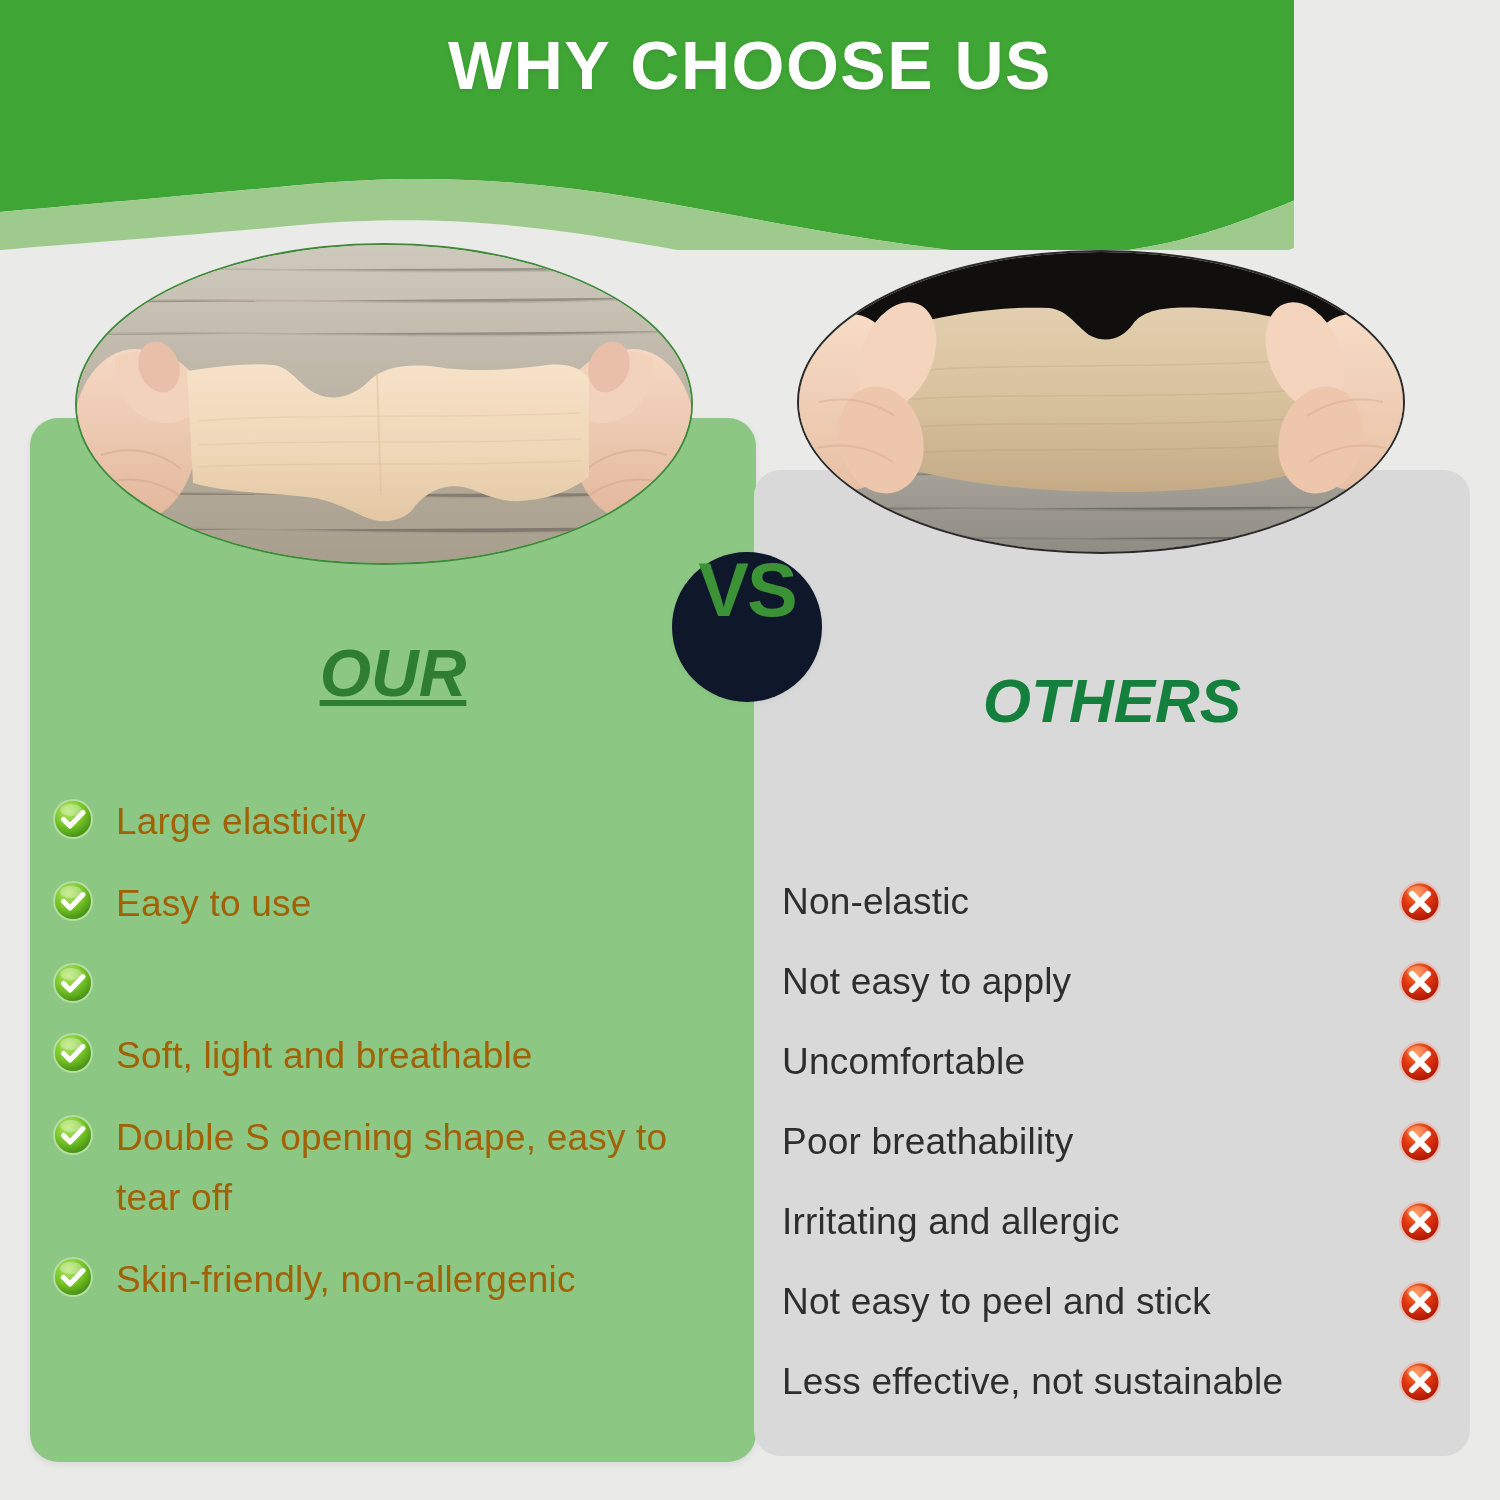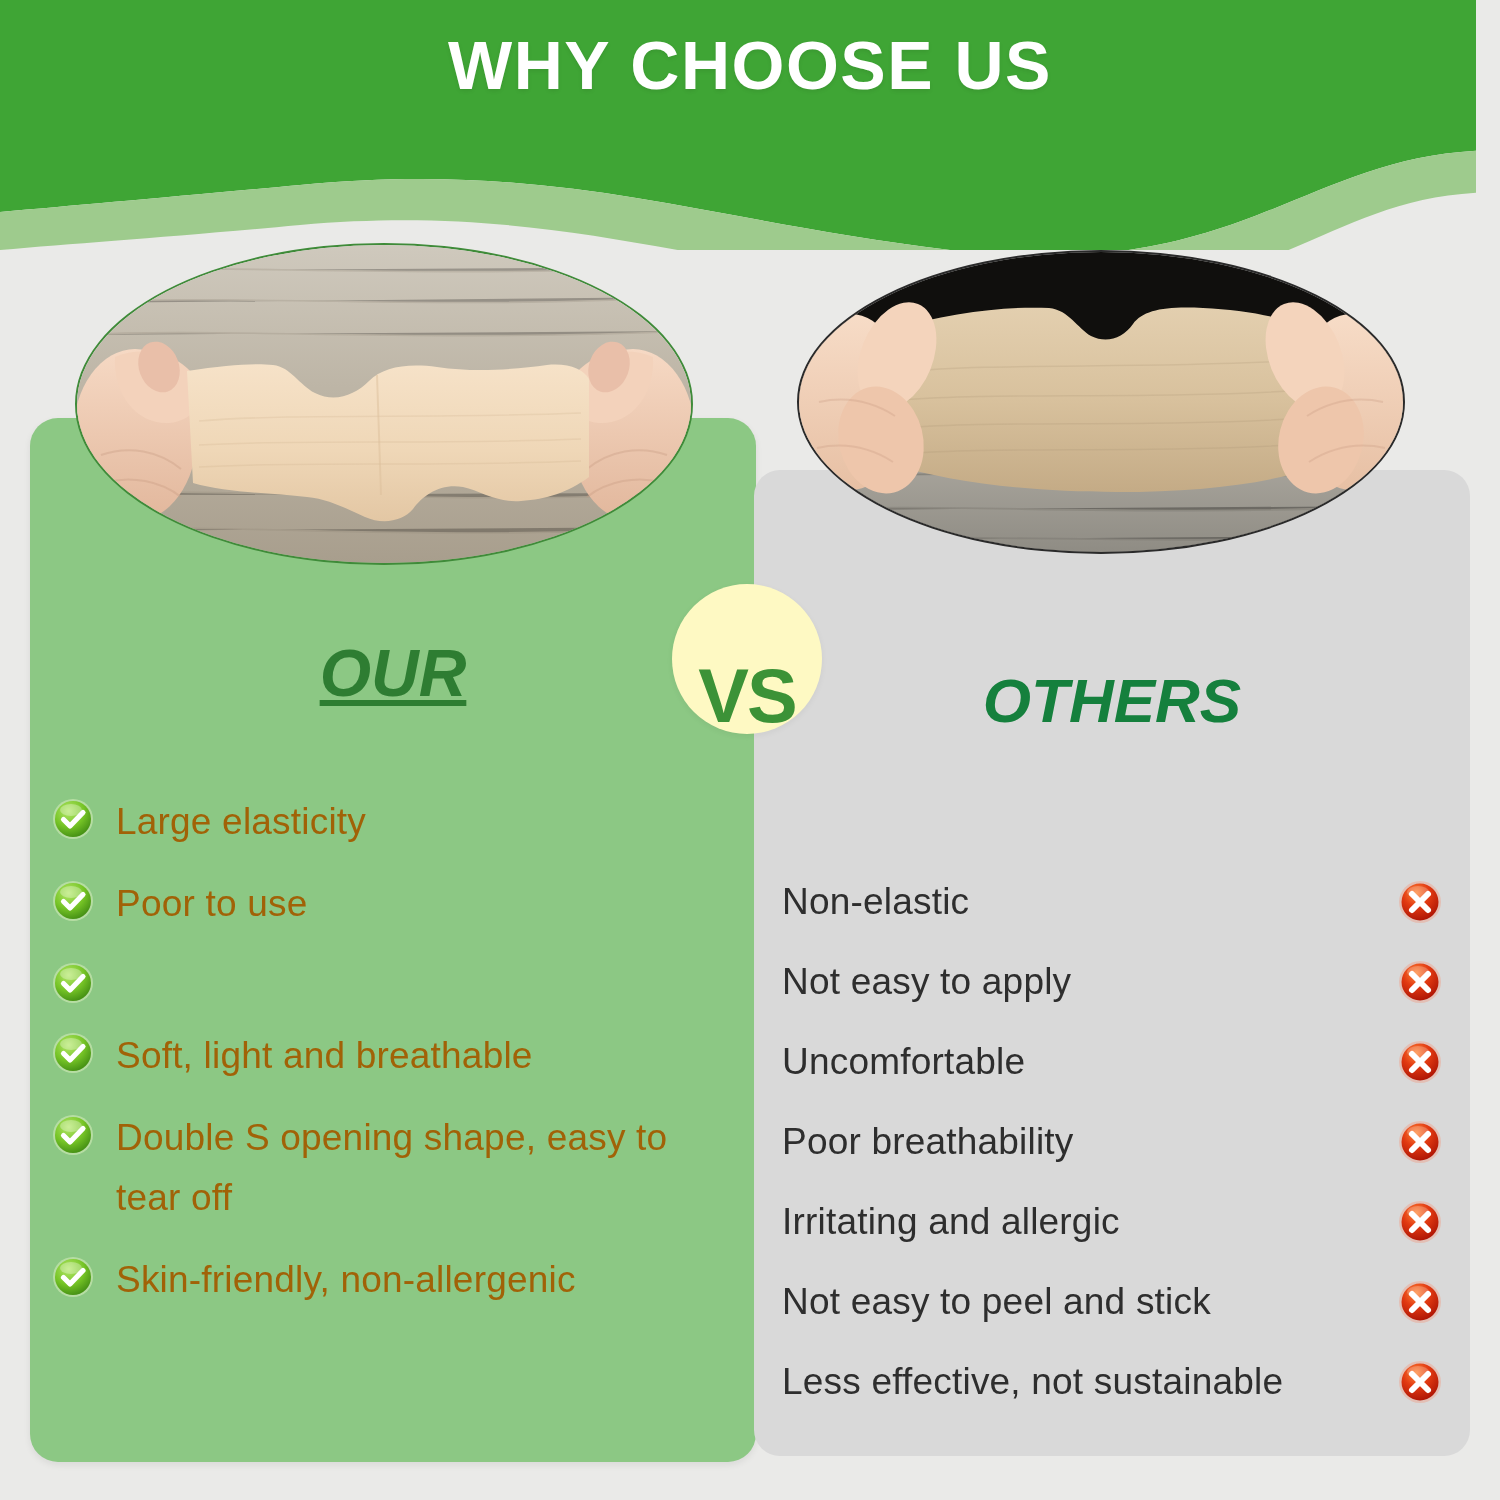--- a/index.html
+++ b/index.html
@@ -20,21 +20,21 @@
     width: 1500px;
     height: 1500px;
     background: #eaeae8;
     overflow: hidden;
   }
 
   
   .header {
     position: absolute;
     left: 0; top: 0;
-    width: 1476px;
+    width: 1294px;
     height: 250px;
     overflow: hidden;
   }
   .header-svg { position: absolute; left: 0; top: 0; }
   .header-title {
     position: absolute;
     left: 0; top: 31px;
     width: 1500px;
     text-align: center;
     color: #ffffff;
@@ -80,27 +80,27 @@
     border-radius: 50%;
     border: 2px solid #2a2a2a;
     overflow: hidden;
     z-index: 5;
   }
   .ph-img { position: absolute; left: 0; top: 0; width: 100%; height: 100%; }
 
   
   .vs-badge {
     position: absolute;
-    left: 672px; top: 584px;
+    left: 672px; top: 552px;
     width: 150px; height: 150px;
     border-radius: 50%;
-    background: #fef9c3;
+    background: #0f172a;
     z-index: 20;
     display: flex;
-    align-items: flex-end;
+    align-items: flex-start;
     justify-content: center;
     box-shadow: 0 2px 6px rgba(0,0,0,0.05);
   }
   .vs-text {
     color: #3c9237;
     font-size: 76px;
     font-weight: bold;
     font-family: "Liberation Sans", sans-serif;
     line-height: 1;
     letter-spacing: -2px;
@@ -358,21 +358,21 @@
 
     <div class="pro-item">
       <span class="pro-icon">
         <svg viewBox="0 0 42 42" width="42" height="42">
           <circle cx="21" cy="21" r="20" fill="#d9efbe" opacity="0.55"></circle>
           <circle cx="21" cy="21" r="18" fill="url(#chkg)"></circle>
           <ellipse cx="19" cy="12" rx="11" ry="6" fill="#ffffff" opacity="0.3"></ellipse>
           <path d="M11.5,21.5 L18,28 L31,14.5" stroke="#ffffff" stroke-width="5.2" fill="none" stroke-linecap="round" stroke-linejoin="round"></path>
         </svg>
       </span>
-      <span class="pro-text">Poor to use</span>
+      <span class="pro-text">Easy to use</span>
     </div>
 
     <div class="pro-item">
       <span class="pro-icon">
         <svg viewBox="0 0 42 42" width="42" height="42">
           <circle cx="21" cy="21" r="20" fill="#d9efbe" opacity="0.55"></circle>
           <circle cx="21" cy="21" r="18" fill="url(#chkg)"></circle>
           <ellipse cx="19" cy="12" rx="11" ry="6" fill="#ffffff" opacity="0.3"></ellipse>
           <path d="M11.5,21.5 L18,28 L31,14.5" stroke="#ffffff" stroke-width="5.2" fill="none" stroke-linecap="round" stroke-linejoin="round"></path>
         </svg>

